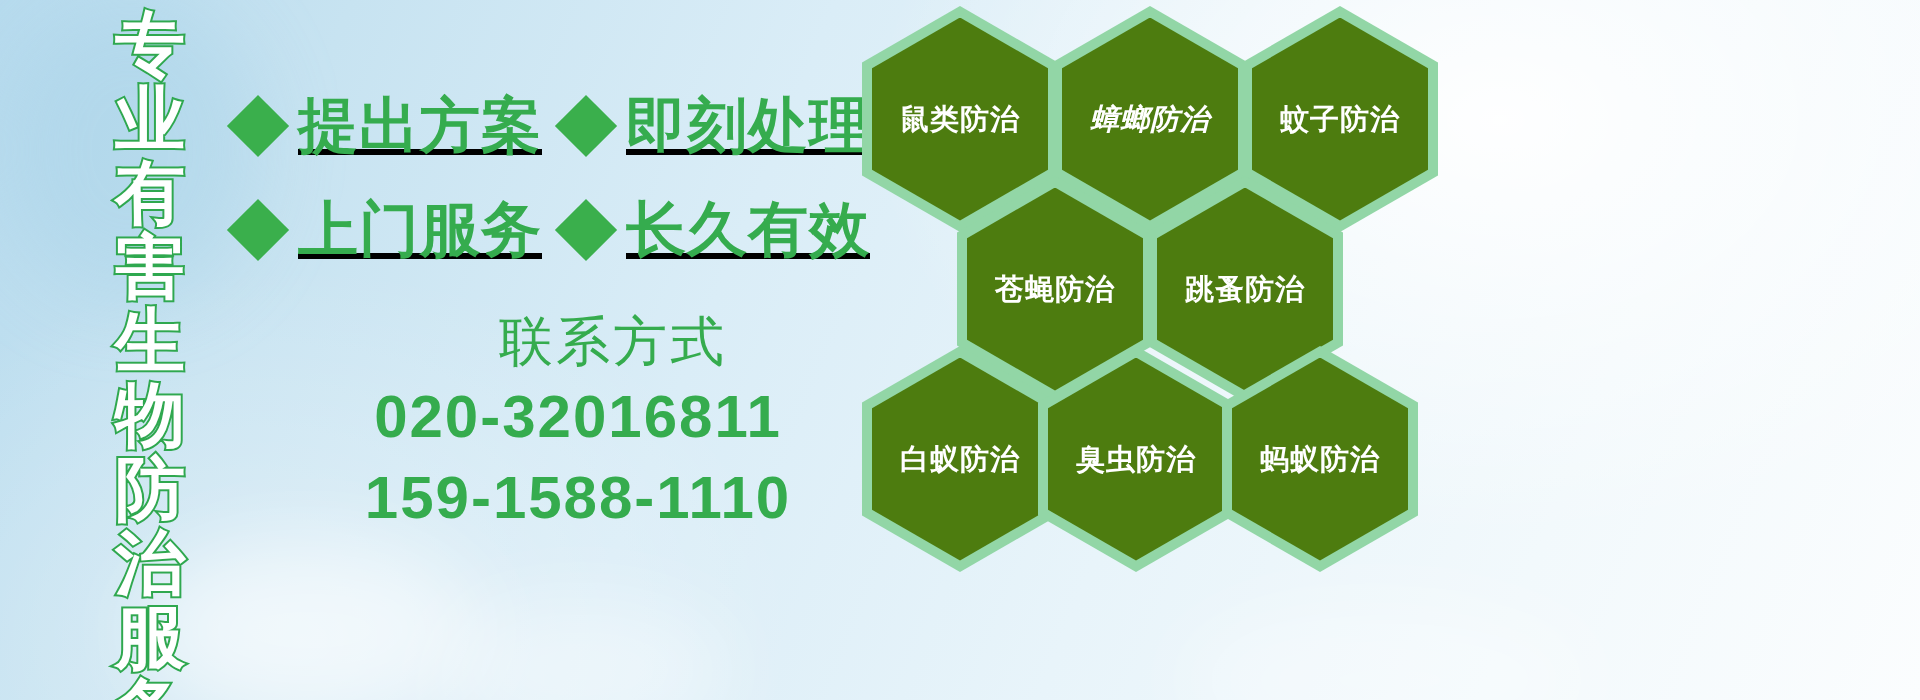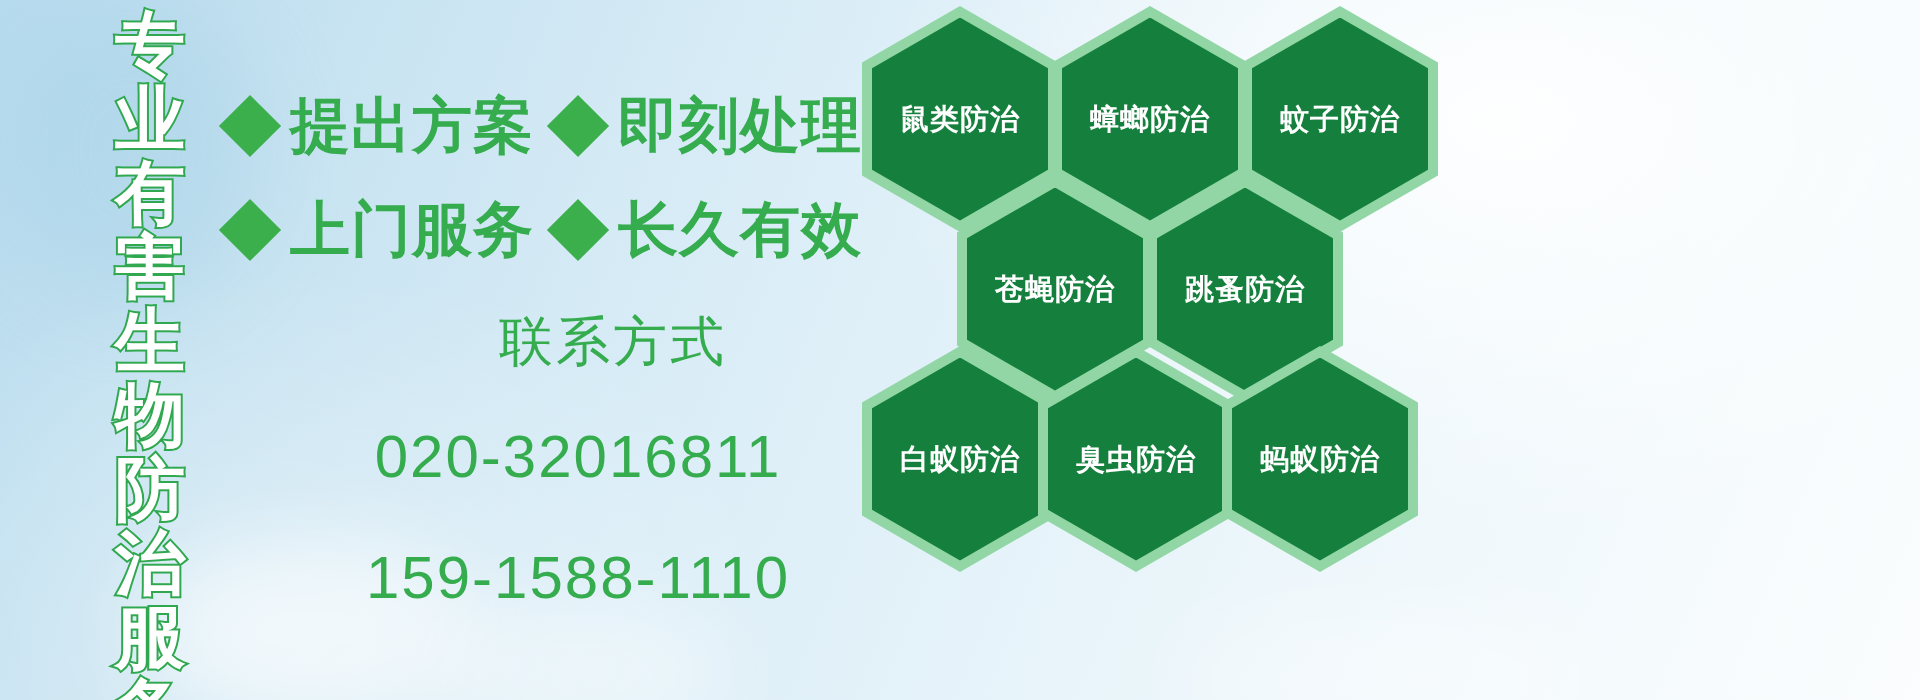--- a/index.html
+++ b/index.html
@@ -44,22 +44,23 @@
     letter-spacing:0;
     -webkit-text-stroke:4px #2fa84f;
     paint-order:stroke fill;
     text-shadow:
       0 0 0 #2fa84f;
   }
 
   
   #features {
     position:absolute;
-    left:228px; top:74px;
+    left:236px; top:74px;
     width:640px;
+    text-decoration:underline;
   }
   .feature-row {
     display:flex;
     align-items:center;
     height:104px;
   }
   .feature-item {
     display:flex;
     align-items:center;
   }
@@ -90,26 +91,25 @@
   #contact .contact-label {
     font-size:54px;
     font-weight:normal;
     color:#35ac4e;
     letter-spacing:3px;
     line-height:1.25;
     padding-left:130px;
   }
   #contact .phone {
     font-size:60px;
-    font-weight:normal;
+    font-weight:bold;
     color:#35ac4e;
     letter-spacing:2px;
     line-height:1.35;
     padding-left:60px;
-    margin-top:40px;
   }
 
   
   #honeycomb {
     position:absolute;
     left:858px; top:0px;
     width:620px; height:700px;
   }
   .hex {
     position:absolute;
@@ -117,34 +117,34 @@
     display:flex; align-items:center; justify-content:center;
     -webkit-clip-path: polygon(50% 0%, 100% 25%, 100% 75%, 50% 100%, 0% 75%, 0% 25%);
     clip-path: polygon(50% 0%, 100% 25%, 100% 75%, 50% 100%, 0% 75%, 0% 25%);
     background:#92d6a6;
   }
   .hex .inner {
     width:176px; height:203px;
     display:flex; align-items:center; justify-content:center;
     -webkit-clip-path: polygon(50% 0%, 100% 25%, 100% 75%, 50% 100%, 0% 75%, 0% 25%);
     clip-path: polygon(50% 0%, 100% 25%, 100% 75%, 50% 100%, 0% 75%, 0% 25%);
-    background:#15803d;
+    background:#4d7c0f;
   }
   .hex .hex-label {
     font-size:29px;
     font-weight:bold;
     color:#ffffff;
     letter-spacing:1px;
     white-space:nowrap;
     line-height:1;
     text-align:center;
   }
   
   .hex.r1c1 { left:4px;   top:6px; }
-  .hex.r1c2 { left:194px; top:6px; }
+  .hex.r1c2 { left:194px; top:6px;font-style:italic; }
   .hex.r1c3 { left:384px; top:6px; }
   
   .hex.r2c1 { left:99px;  top:176px; }
   .hex.r2c2 { left:289px; top:176px; }
   
   .hex.r3c1 { left:4px;   top:346px; }
   .hex.r3c2 { left:180px; top:346px; }
   .hex.r3c3 { left:364px; top:346px; }
 </style>
 </head>

